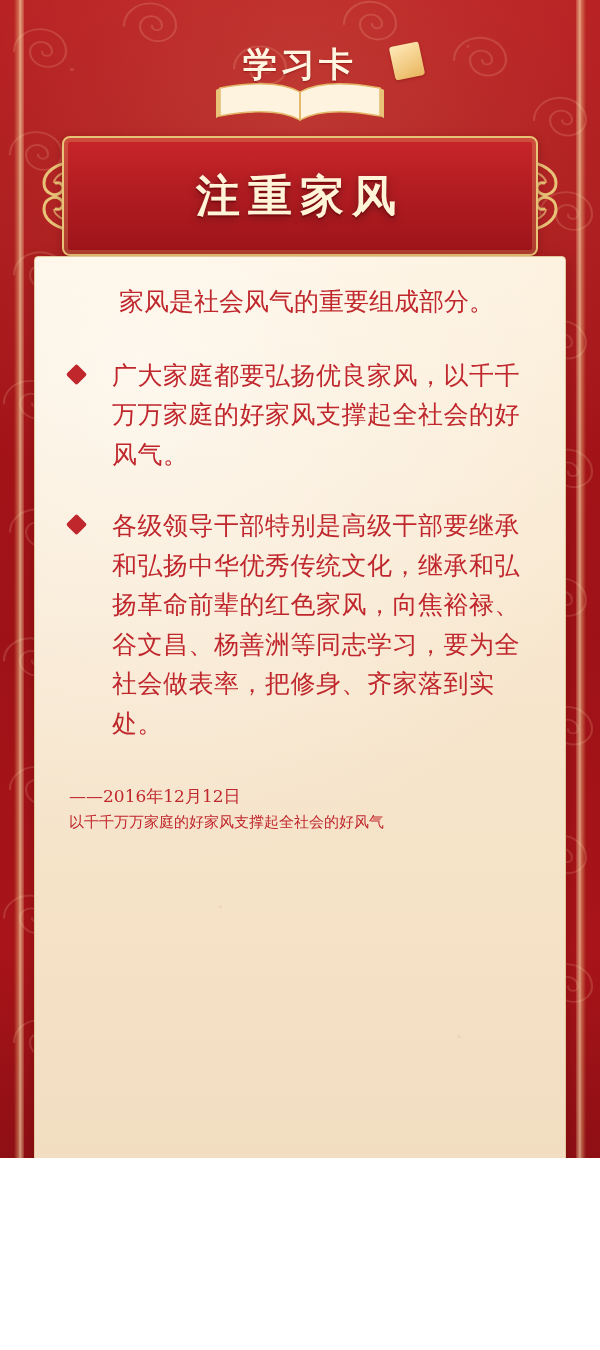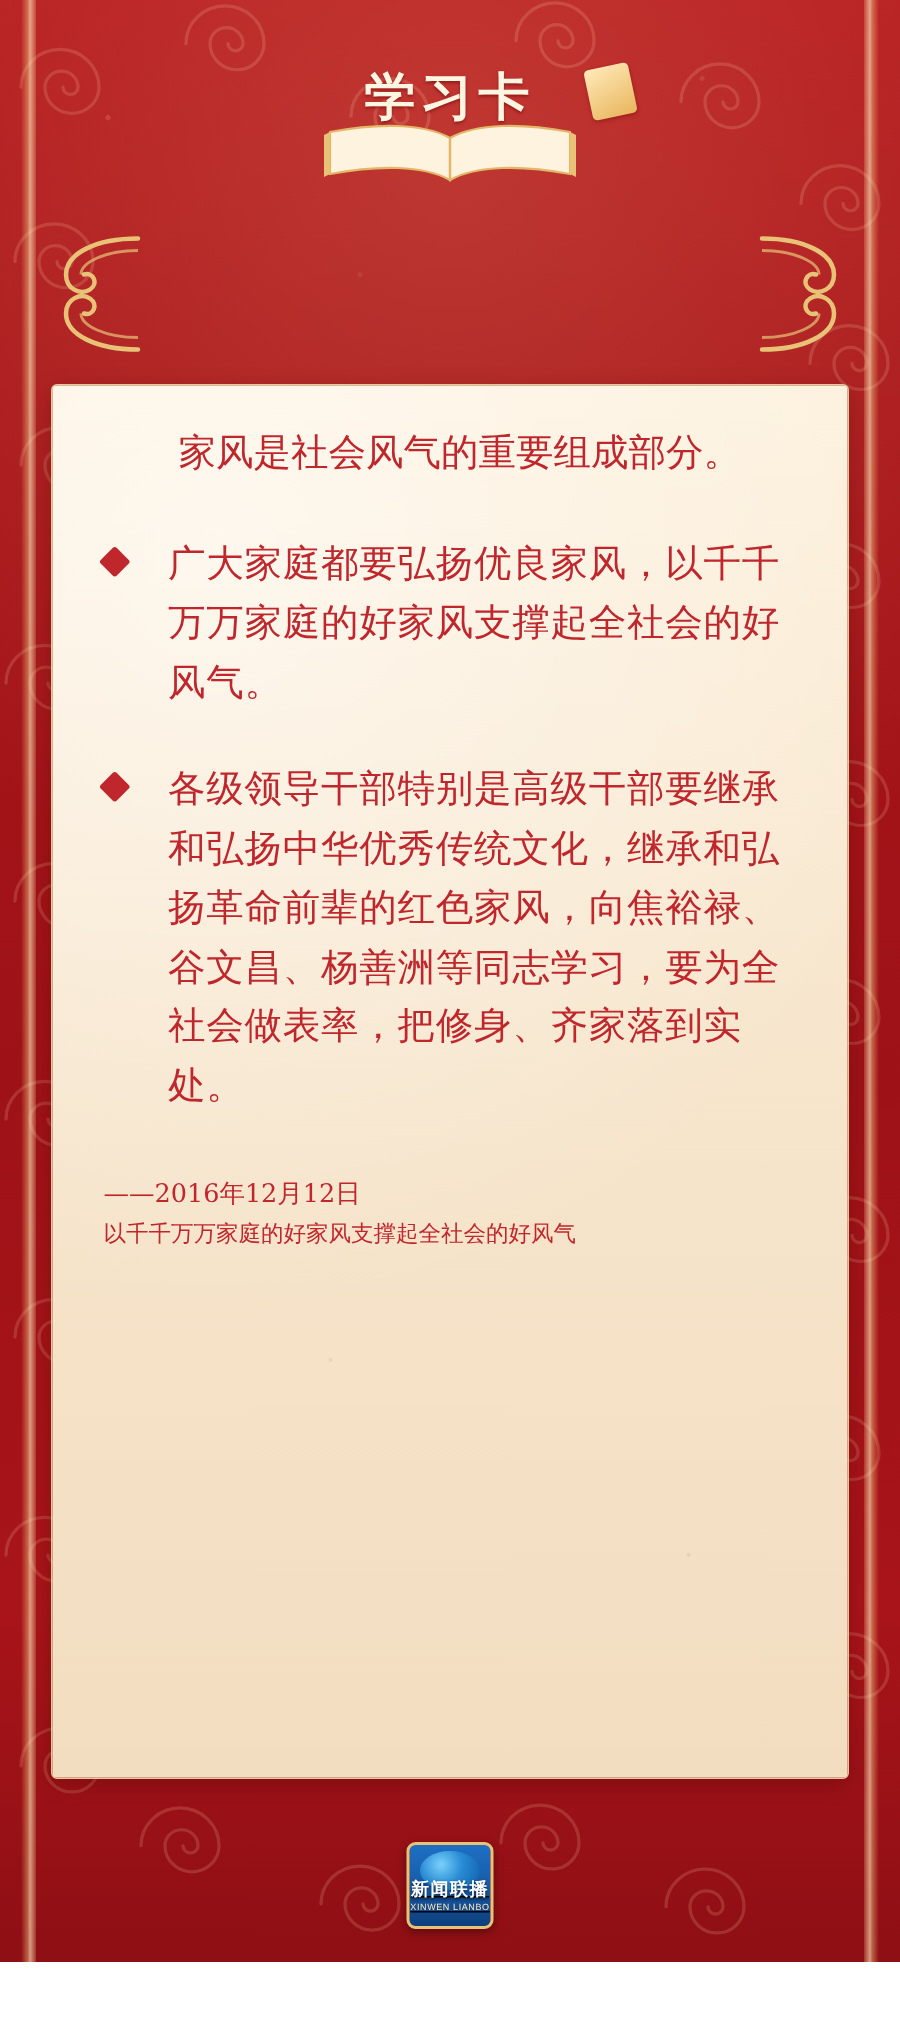--- a/index.html
+++ b/index.html
@@ -5,21 +5,21 @@
   * { box-sizing: border-box; margin: 0; padding: 0; }
   html, body {
     width: 600px;
     height: 1350px;
     overflow: hidden;
     font-family: "Liberation Sans", sans-serif;
   }
   .poster {
     position: relative;
     width: 600px;
-    height: 1308px;
+    height: 1158px;
     background:
       radial-gradient(circle at 50% 8%, rgba(255,190,140,0.20) 0%, rgba(255,190,140,0) 42%),
       linear-gradient(180deg, #b4171c 0%, #a9151a 18%, #9e1217 55%, #a81419 82%, #8e0f14 100%);
     overflow: hidden;
   }
   
   .pattern {
     position: absolute;
     inset: 0;
     opacity: 0.30;
@@ -298,20 +298,23 @@
       </svg>
     </div>
     <div class="plate-orn r">
       <svg viewBox="0 0 60 86" width="60" height="86" aria-hidden="true">
         <path d="M58 6 C30 6, 10 16, 10 30 C10 40, 20 44, 26 40 C32 36, 28 28, 22 30" fill="none" stroke="#e8c377" stroke-width="3" stroke-linecap="round"></path>
         <path d="M58 80 C30 80, 10 70, 10 56 C10 46, 20 42, 26 46 C32 50, 28 58, 22 56" fill="none" stroke="#e8c377" stroke-width="3" stroke-linecap="round"></path>
         <path d="M58 14 C36 14, 20 22, 20 30" fill="none" stroke="#e8c377" stroke-width="2" opacity="0.7"></path>
         <path d="M58 72 C36 72, 20 64, 20 56" fill="none" stroke="#e8c377" stroke-width="2" opacity="0.7"></path>
       </svg>
     </div>
+    <div class="plate-body">
+      <div class="plate-title">注重家风</div>
+    </div>
   </div>
 
   <div class="card">
     <p class="lead">家风是社会风气的重要组成部分。</p>
 
     <ul class="bullet-list">
       <li class="bullet-item">
         <span class="diamond"></span>
         <span class="bullet-text">广大家庭都要弘扬优良家风，以千千万万家庭的好家风支撑起全社会的好风气。</span>
       </li>

